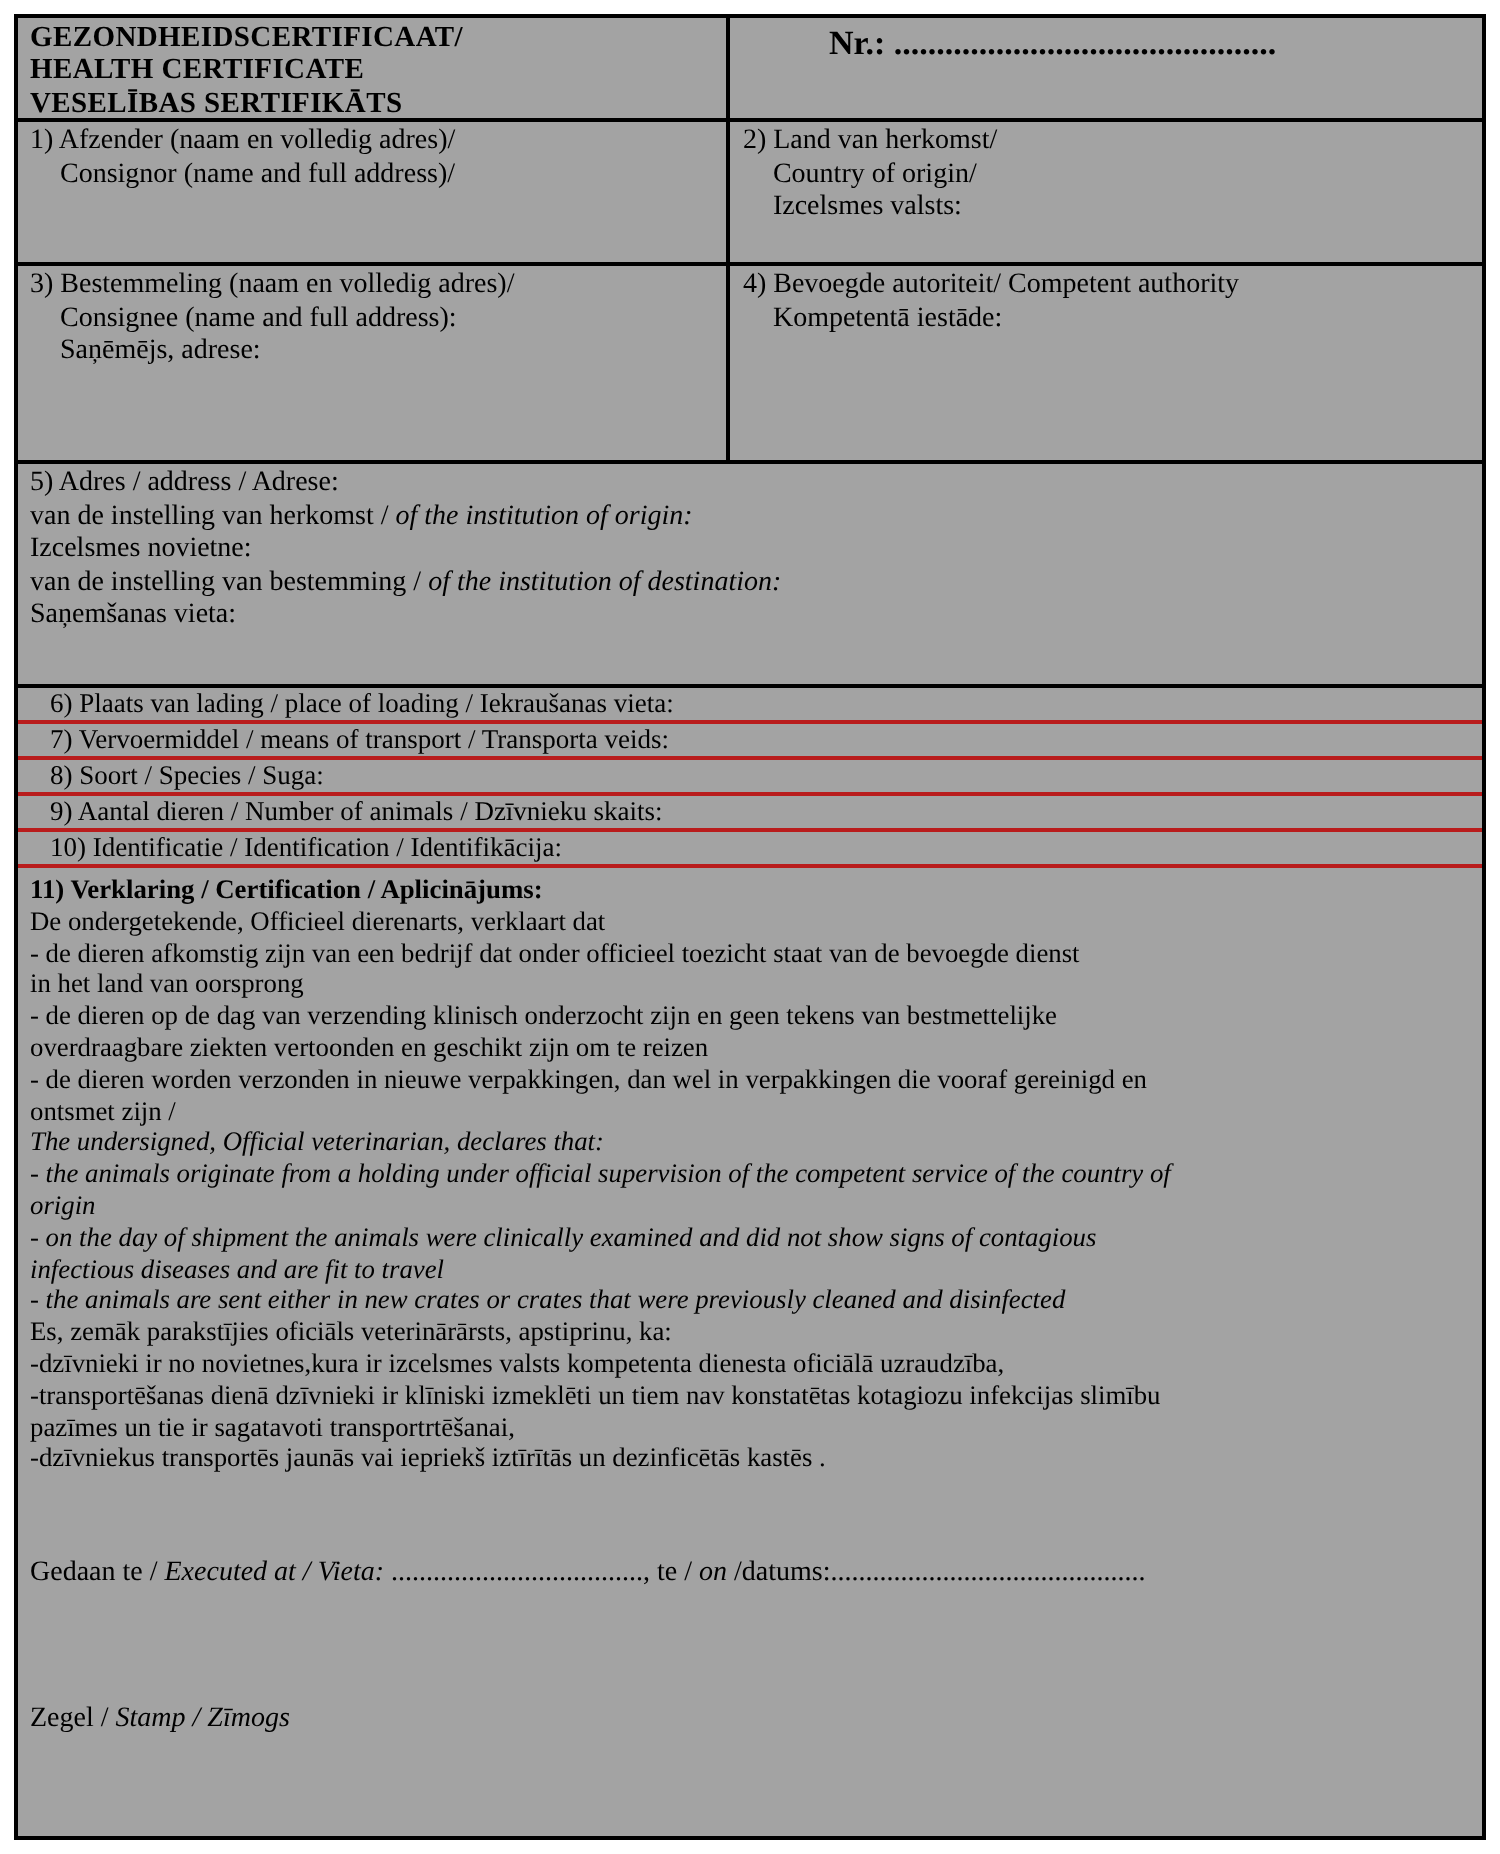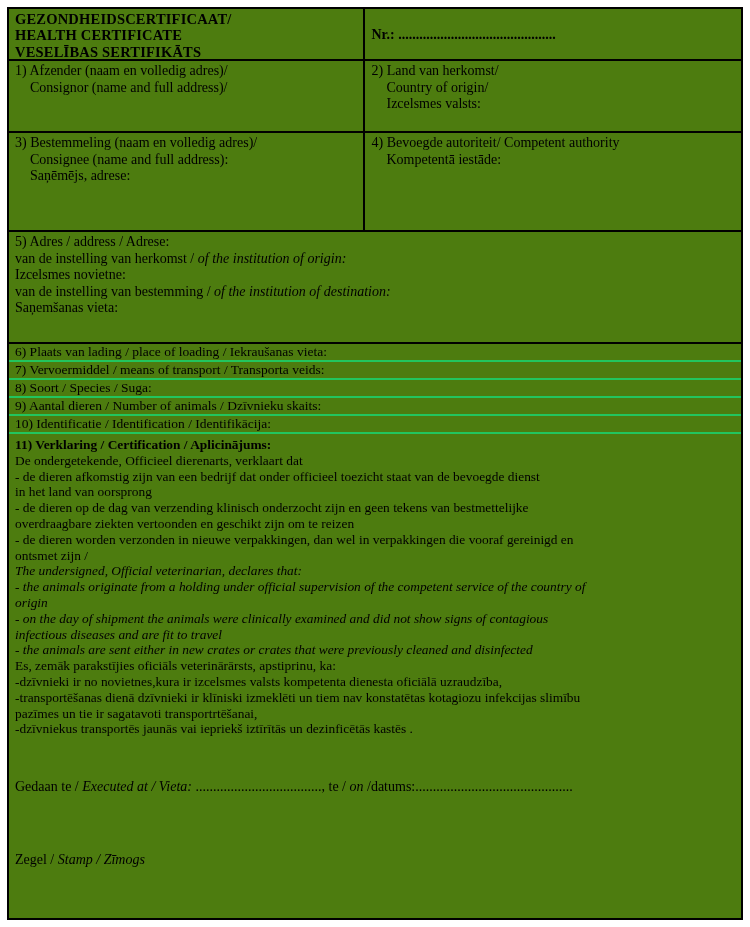--- a/index.html
+++ b/index.html
@@ -13,56 +13,56 @@
   .sheet {
     box-sizing: border-box;
     width: 736px;
     height: 913px;
     margin: 7px;
     border: 2px solid #000;
     font-family: "Liberation Serif", "DejaVu Serif", serif;
     color: #000;
     display: flex;
     flex-direction: column;
-    background: #4d7c0f;
+    background: #a3a3a3;
   }
   .row { box-sizing: border-box; display: flex; border-bottom: 2px solid #000; }
   .cell { box-sizing: border-box; padding: 2px 6px; overflow: hidden; }
   .cell.left { flex: 0 0 48.7%; border-right: 2px solid #000; }
   .cell.right { flex: 1; }
 
   .r-header { height: 52px; }
   .r-12 { height: 72px; }
   .r-34 { height: 99px; }
   .block5 { box-sizing: border-box; height: 112px; border-bottom: 2px solid #000; padding: 2px 6px; overflow: hidden; }
   .simple-row {
     box-sizing: border-box;
     height: 18px;
-    border-bottom: 2px solid #22c55e;
-    padding: 0 6px;
+    border-bottom: 2px solid #b91c1c;
+    padding: 0 16px;
     font-size: 13.5px;
     line-height: 16px;
     white-space: nowrap;
     overflow: hidden;
   }
   .bottom-block {
     box-sizing: border-box;
     flex: 1;
     padding: 3px 6px 0 6px;
     overflow: hidden;
   }
 
   .tl { font-size: 14px; line-height: 16.5px; white-space: nowrap; }
   .ind { padding-left: 15px; }
   .it { font-style: italic; margin-top: 36px; }
   .bd { font-weight: bold; }
   .ul { }
 
   .title .tl { font-weight: bold; font-size: 14.5px; line-height: 16.4px; letter-spacing: 0.2px; }
-  .nr-cell { font-weight: bold; font-size: 14px; padding-top: 18px; }
+  .nr-cell { font-weight: bold; font-size: 17px; padding-top: 3px; margin-left: 43px; }
 
   .cert .tl { font-size: 13.4px; line-height: 15.8px; }
   .executed-line { margin-top: 42px; font-size: 14px; white-space: nowrap; }
   .sig-row { display: flex; margin-top: 56px; flex-direction: column; }
   .sig-left { flex: 0 0 52%; font-size: 14px; }
   .sig-right { flex: 1; }
   .sig-right .tl { font-size: 14px; line-height: 16.5px; }
 </style>
 </head>
 <body>

